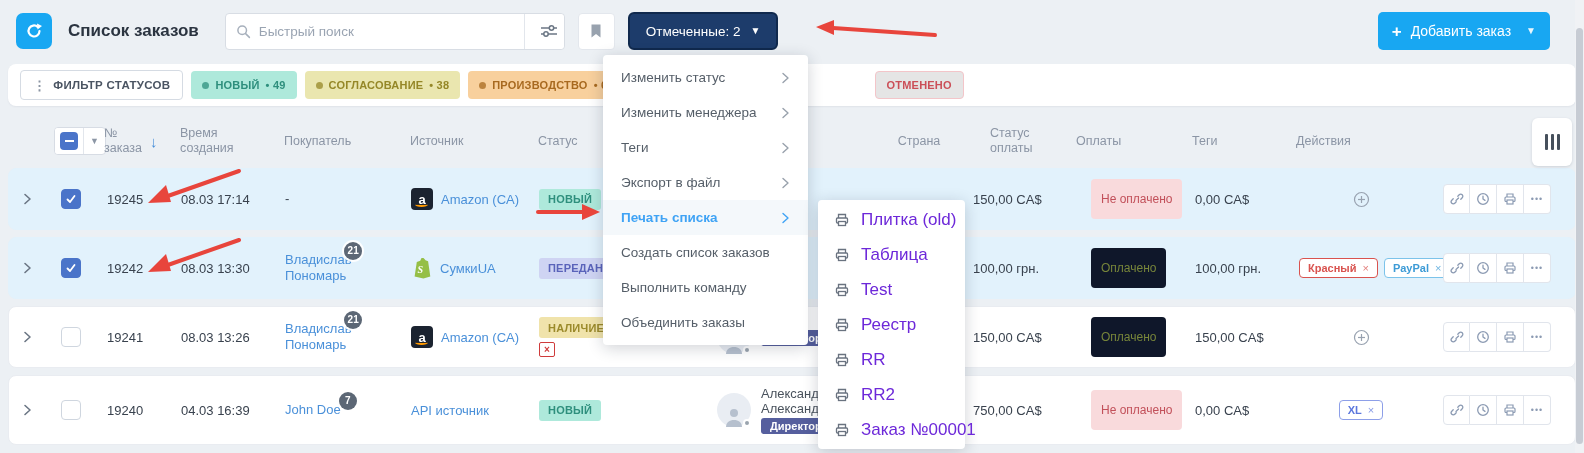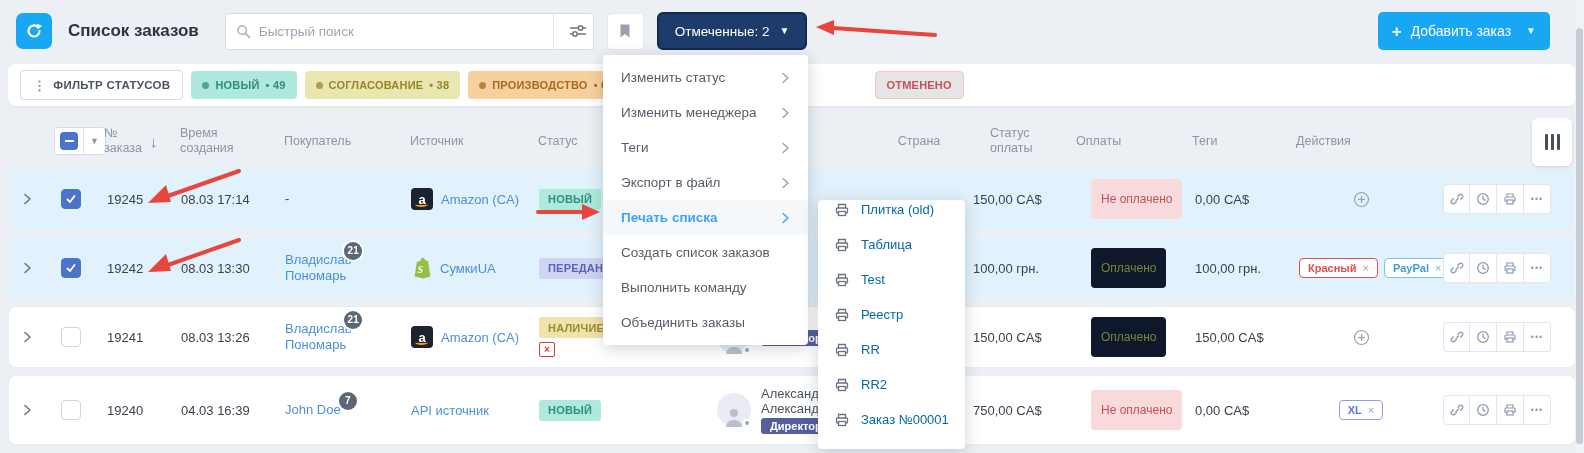--- a/index.html
+++ b/index.html
@@ -4,21 +4,21 @@
 <style>
   * { margin:0; padding:0; box-sizing:border-box; }
   html,body { width:1584px; height:453px; }
   body { font-family:"Liberation Sans","DejaVu Sans",sans-serif; background:#ecf0f4; overflow:hidden; }
   .stage { position:relative; width:1584px; height:453px; }
 
   
   .topbar { display:flex; align-items:center; height:62px; padding:0 16px; }
   .refresh-btn { width:36px; height:36px; border:none; border-radius:7px; background:#18a7f2; color:#fff; cursor:pointer; display:flex; align-items:center; justify-content:center; }
   .page-title { font-size:17px; font-weight:bold; color:#2b3440; margin:0 26px 0 16px; white-space:nowrap; }
-  .searchbox { display:flex; align-items:center; width:369px; height:37px; background:#fff; border:1px solid #d8dde4; border-radius:4px; }
+  .searchbox { display:flex; align-items:center; width:340px; height:37px; background:#fff; border:1px solid #d8dde4; border-radius:4px; }
   .searchbox svg { margin-left:10px; }
   .searchbox input { flex:1; border:none; outline:none; font-size:13.5px; color:#3a434f; padding:0 8px; font-family:inherit; background:transparent; }
   .searchbox input::placeholder { color:#9aa4b2; }
   .sliders-btn { width:40px; height:35px; border:none; border-left:1px solid #e2e6ec; background:#fff; border-radius:0 4px 4px 0; cursor:pointer; display:flex; align-items:center; justify-content:center; }
   .bookmark-btn { width:37px; height:37px; margin-left:13px; background:#fff; border:1px solid #e3e7ed; border-radius:4px; cursor:pointer; display:flex; align-items:center; justify-content:center; }
   .marked-btn { margin-left:13px; height:38px; padding:0 16px; background:#1d3c6b; border:2px solid #10294d; border-radius:6px; color:#fff; font-size:13.5px; cursor:pointer; display:flex; align-items:center; gap:10px; white-space:nowrap; }
   .caret { font-size:10px; line-height:1; }
   .add-btn { margin-left:auto; height:38px; padding:0 14px; background:#18a7f2; border:none; border-radius:5px; color:#fff; font-size:14px; cursor:pointer; display:flex; align-items:center; gap:9px; white-space:nowrap; margin-right:18px; }
   .add-btn .plus { font-size:17px; font-weight:bold; line-height:1; }
   .add-btn .caret { margin-left:6px; opacity:.9; }
@@ -98,21 +98,21 @@
 
   
   .cols-btn { position:absolute; top:118px; left:1532px; width:40px; height:48px; background:#fff; border:none; border-radius:6px; box-shadow:0 1px 3px rgba(30,40,60,.15); display:flex; align-items:center; justify-content:center; gap:3px; cursor:pointer; z-index:10; }
   .cols-btn i { width:3px; height:16px; background:#46505c; border-radius:1px; }
   .menu { position:absolute; left:603px; top:55px; width:205px; background:#fff; border-radius:4px; box-shadow:0 3px 16px rgba(20,30,50,.2); padding:5px 0; z-index:40; }
   .menu-item { height:35px; padding:0 18px; display:flex; align-items:center; justify-content:space-between; font-size:13.5px; color:#555e68; cursor:pointer; white-space:nowrap; }
   .menu-item .chev { color:#98a1ac; display:flex; }
   .menu-item.active { color:#3fa3f5; background:#f4f8fb;font-weight:bold; }
   .menu-item.active .chev { color:#3fa3f5; }
   .submenu { position:absolute; left:818px; top:200px; width:147px; background:#fff; border-radius:4px; box-shadow:0 3px 16px rgba(20,30,50,.2); padding:2px 0; z-index:41; }
-  .sub-item { height:35px; padding:0 16px; display:flex; align-items:flex-start; gap:11px; font-size:13px; color:#0369a1; cursor:pointer; white-space:nowrap; }
+  .sub-item { height:35px; padding:0 16px; display:flex; align-items:center; gap:11px; font-size:17px; color:#6d28d9; cursor:pointer; white-space:nowrap; }
   .annot { position:absolute; z-index:50; pointer-events:none; }
   .vscroll { position:absolute; right:0; top:0; width:9px; height:453px; background:#f0f2f5; z-index:45; }
   .vthumb { position:absolute; right:1px; top:28px; width:7px; height:416px; background:#c7ccd4; border-radius:4px; cursor:pointer; }
 </style>
 </head>
 <body>
 
 <div class="stage">
 
   <div class="topbar">

